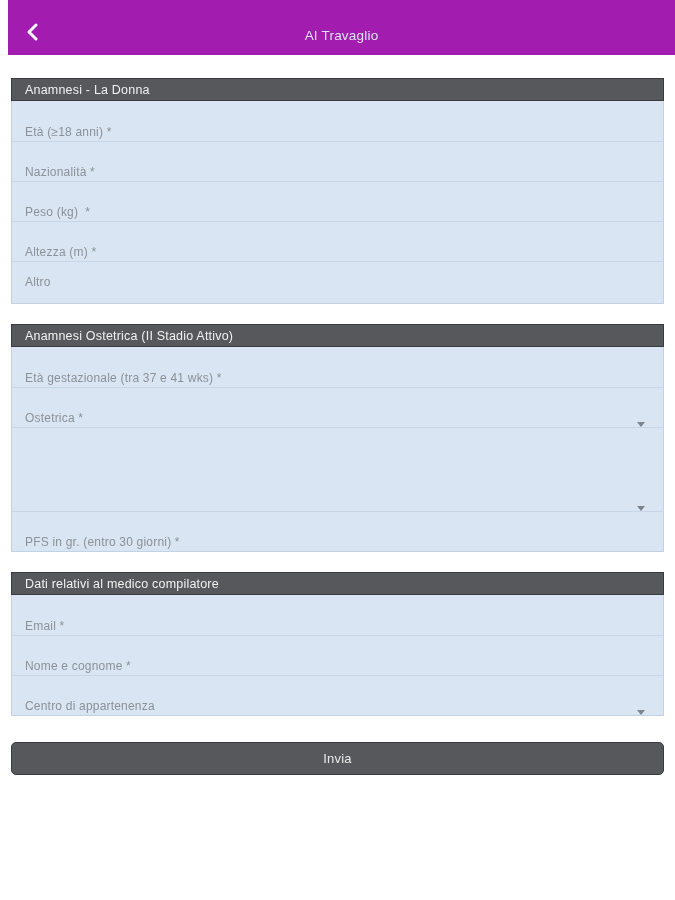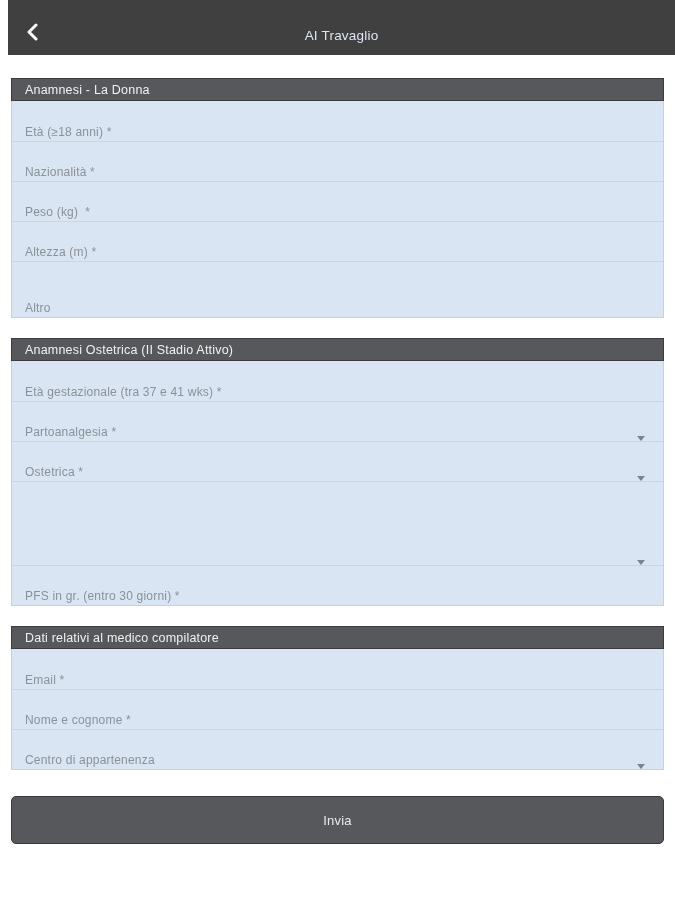--- a/index.html
+++ b/index.html
@@ -6,21 +6,21 @@
   html,body { width:675px; height:900px; }
   body {
     font-family:"Liberation Sans","DejaVu Sans",sans-serif;
     background:#ffffff;
     overflow:hidden;
     position:relative;
   }
   
   .appbar {
     height:55px;
-    background:#404040;
+    background:#a21caf;
     position:relative;
     margin-left:8px;
   }
   .back-btn {
     position:absolute;
     left:13px; top:23px;
     width:22px; height:22px;
     display:flex; align-items:center; justify-content:center;
     cursor:pointer;
   }
@@ -51,42 +51,42 @@
     border-top:none;
   }
   .row {
     height:40px;
     display:flex; align-items:flex-end;
     padding:0 18px 0 13px;
     cursor:pointer;
     position:relative;
   }
   .row + .row { border-top:1px solid #c7d6e6; }
-  .row.h-altro { height:56px; align-items:flex-end; padding-top:12px; }
+  .row.h-altro { height:42px; align-items:flex-start; padding-top:12px; }
   .row.h-trav  { height:84px; }
   .field-label {
     font-size:12px;
     color:#8b9199;
     letter-spacing:.2px;
     line-height:17px;
     white-space:pre-wrap;
   }
   .caret {
     margin-left:auto;
     width:0; height:0;
     border-left:4.5px solid transparent;
     border-right:4.5px solid transparent;
     border-top:5px solid #7d838c;
     flex:none;
   }
   
   .submit-btn {
     margin-top:26px;
     width:100%;
-    height:48px;
+    height:33px;
     background:#56585c;
     border:1px solid #3a3b3e;
     border-radius:5px;
     color:#e9e9e9;
     font-size:13px;
     letter-spacing:.2px;
     display:flex; align-items:center; justify-content:center;
     cursor:pointer;
     font-family:inherit;
   }
@@ -128,24 +128,20 @@
     </div>
   </section>
 
   <section class="panel">
     <div class="sec-header">Anamnesi Ostetrica (II Stadio Attivo)</div>
     <div class="panel-body">
       <div class="row">
         <span class="field-label">Età gestazionale (tra 37 e 41 wks) *</span>
       </div>
       <div class="row">
-        <span class="field-label">Partoanalgesia *</span>
-        <span class="caret"></span>
-      </div>
-      <div class="row">
         <span class="field-label">Ostetrica *</span>
         <span class="caret"></span>
       </div>
       <div class="row h-trav">
         <span class="caret"></span>
       </div>
       <div class="row">
         <span class="field-label">PFS in gr. (entro 30 giorni) *</span>
       </div>
     </div>

